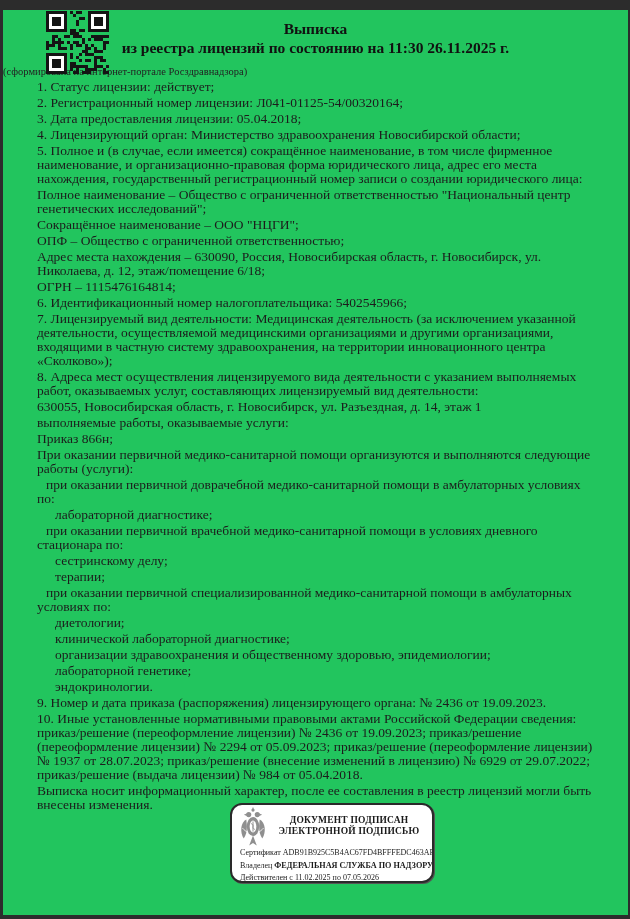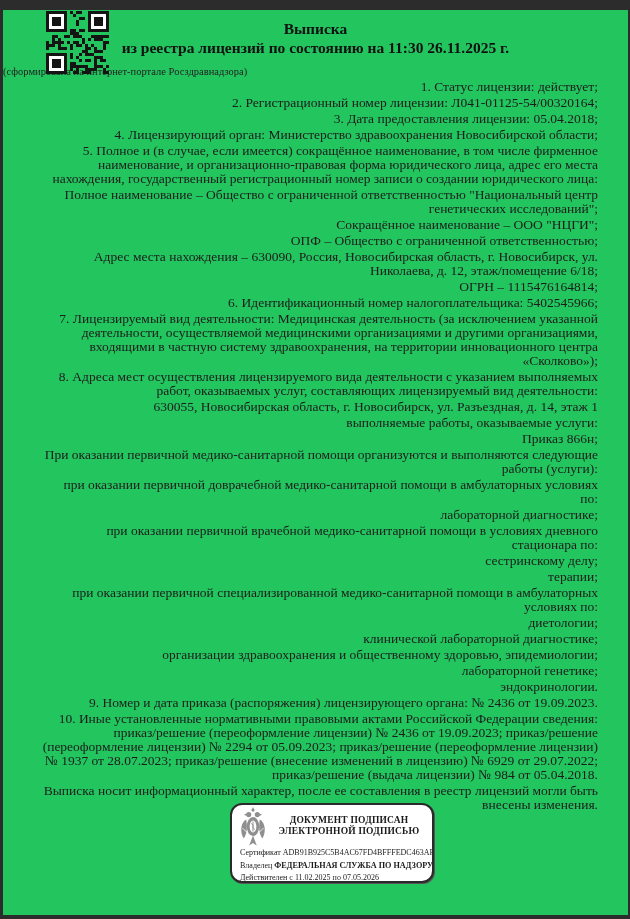--- a/index.html
+++ b/index.html
@@ -21,21 +21,21 @@
   }
   .subtitle{
     text-align:left;padding-right:33px;margin-top:9px;
     font-size:10.5px;color:#222;
   }
   .doc-body{
     margin-top:3px;padding:0 30px 0 34px;
   }
   .para{
     font-size:13.5px;line-height:14px;margin:2px 0 0 0;
-    color:#1c1c1c;text-align:right;
+    color:#1c1c1c;text-align:left;
   }
   .ind1{text-indent:9px;}
   .ind2{text-indent:18px;}
   .stamp{
     position:absolute;left:227px;top:793px;width:204px;height:80px;
     background:#fff;border:2px solid #2a2a2a;border-radius:12px;
     box-shadow:1px 1px 0 #555;box-sizing:border-box;overflow:hidden;
   }
   .stamp-top{display:flex;align-items:center;height:42px;}
   .emblem{flex:0 0 30px;margin:2px 2px 0 6px;height:40px;}

